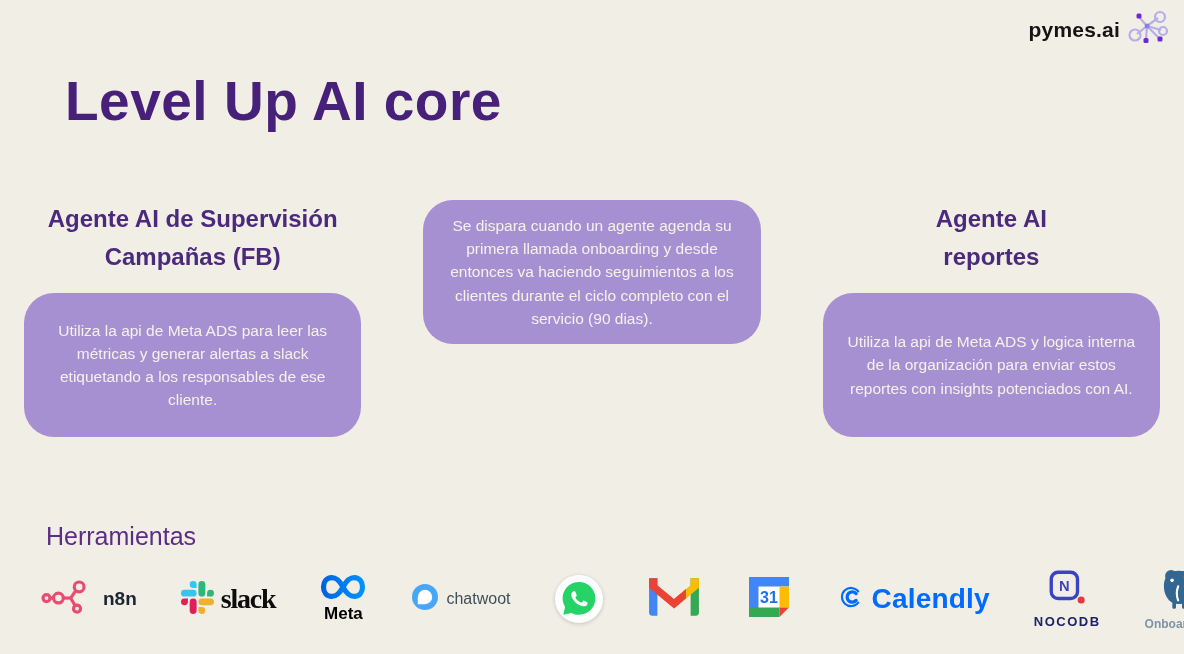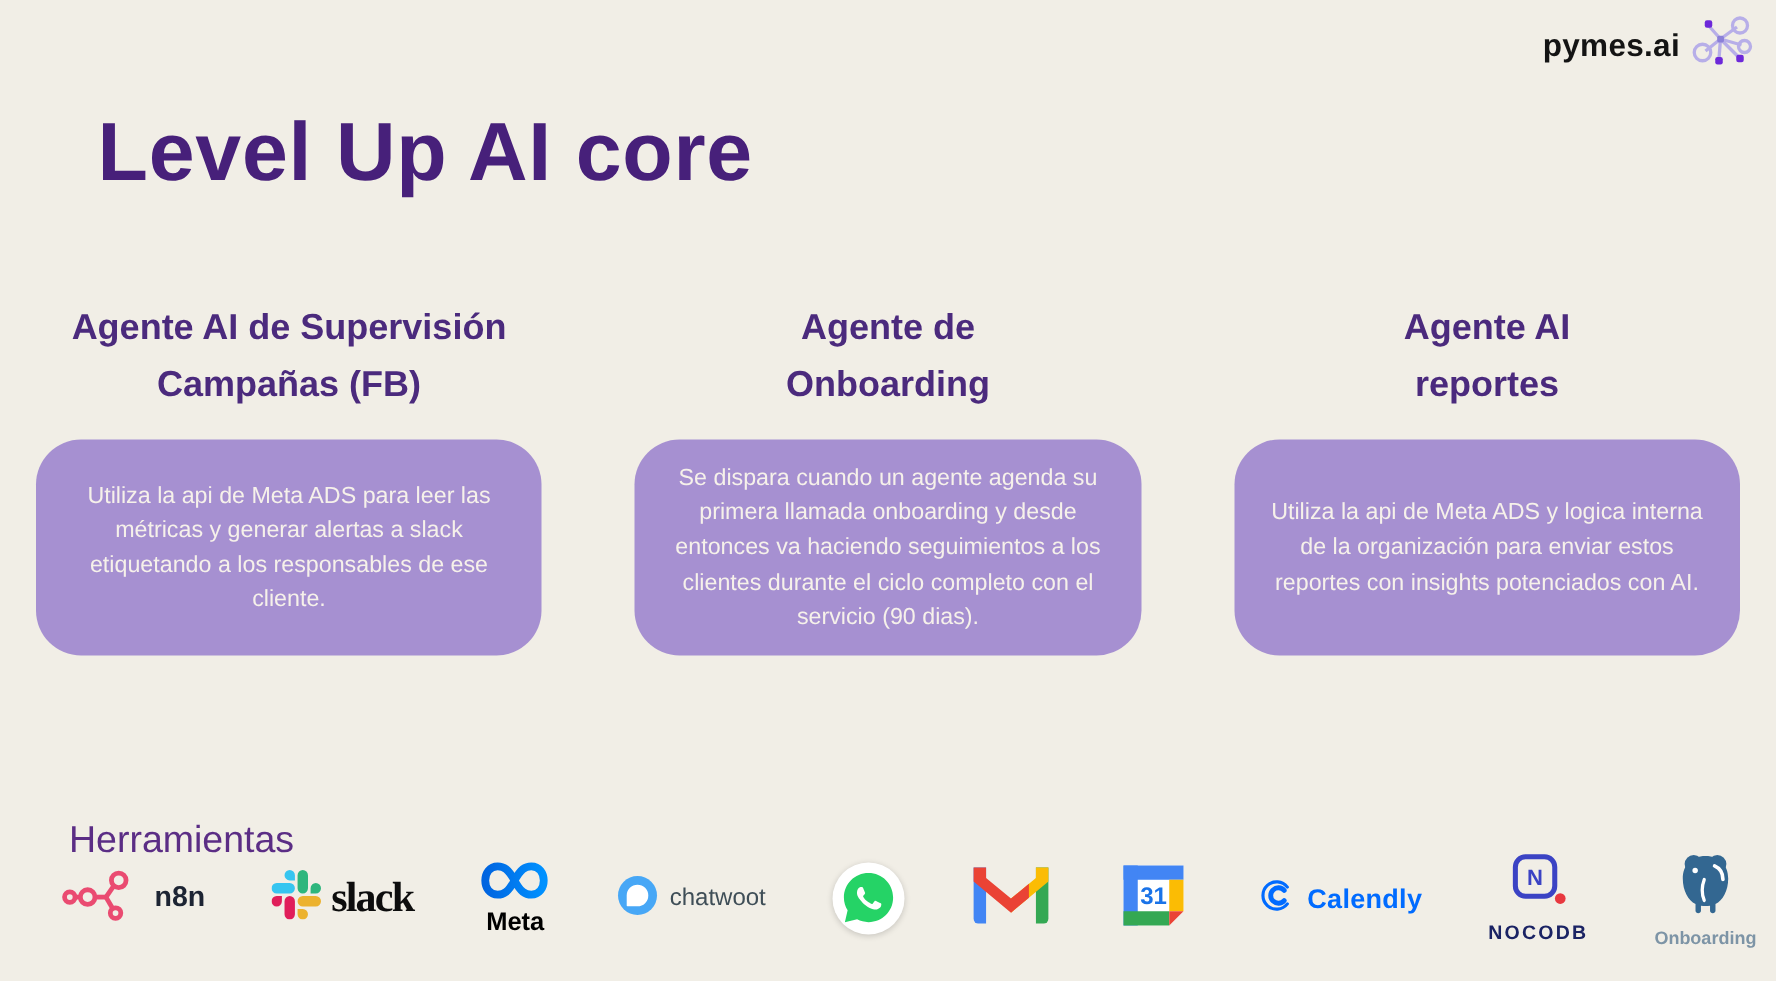--- a/index.html
+++ b/index.html
@@ -18,30 +18,30 @@
   .columns{position:absolute; left:24px; top:200px; width:1136px;
            display:grid; grid-template-columns:repeat(3,1fr); column-gap:62px;}
   .col-heading{height:72px; margin-bottom:21px; text-align:center; white-space:pre-line;
                font-size:24px; line-height:1.58; color:#4b2a7d; font-weight:700;}
   .col-card{height:144px; background:#a690d1; border-radius:30px;
             display:flex; align-items:center; justify-content:center;
             padding:12px 24px; box-sizing:border-box;}
   .col-card p{margin:0; color:#f6f1ea; font-size:15.5px; line-height:1.5; text-align:center;}
   
   .tools-heading{position:absolute; left:46px; top:520px; font-size:25px; line-height:1.3;
-                 color:#5b2d85; font-weight:500;margin-top:24px;}
+                 color:#5b2d85; font-weight:500;}
   .tools-row{position:absolute; left:40px; top:556px; width:1126px; height:86px;
              display:flex; align-items:center; justify-content:space-between;gap:44px;}
   .tool{display:flex; align-items:center; gap:7px;}
   .tool.stacked{flex-direction:column; gap:2px;}
   .n8n-label{font-size:19px; font-weight:700; color:#1d2433;}
   .slack-label{font-size:28px; font-weight:800; color:#0d0d0d; letter-spacing:-1.2px;font-family:Liberation Serif, serif;}
   .meta-label{font-size:17px; font-weight:600; color:#000000; margin-top:-2px;}
   .chatwoot-label{font-size:16px; font-weight:500; color:#3f4e57;}
-  .calendly-label{font-size:18px; font-weight:700; color:#006BFF; letter-spacing:.2px;}
+  .calendly-label{font-size:28px; font-weight:700; color:#006BFF; letter-spacing:.2px;}
   .nocodb-label{font-size:13px; font-weight:800; color:#1b2364; letter-spacing:1.5px; margin-top:0;}
   .postgres-label{font-size:12px; font-weight:600; color:#7d94a6; margin-top:-2px;}
   .wa-badge{width:48px; height:48px; border-radius:50%; background:#fff;
             box-shadow:0 1px 4px rgba(0,0,0,.18); display:flex; align-items:center; justify-content:center;}
 </style>
 </head>
 <body>
 
 <div class="slide">
 
@@ -74,22 +74,20 @@
 
   <div class="columns">
     <div class="col">
       <div class="col-heading">Agente AI de Supervisión
 Campañas (FB)</div>
       <div class="col-card">
         <p>Utiliza la api de Meta ADS para leer las métricas y generar alertas a slack etiquetando a los responsables de ese cliente.</p>
       </div>
     </div>
     <div class="col">
-      <div class="col-heading">Agente de
-Onboarding</div>
       <div class="col-card">
         <p>Se dispara cuando un agente agenda su primera llamada onboarding y desde entonces va haciendo seguimientos a los clientes durante el ciclo completo con el servicio (90 dias).</p>
       </div>
     </div>
     <div class="col">
       <div class="col-heading">Agente AI
 reportes</div>
       <div class="col-card">
         <p>Utiliza la api de Meta ADS y logica interna de la organización para enviar estos reportes con insights potenciados con AI.</p>
       </div>

